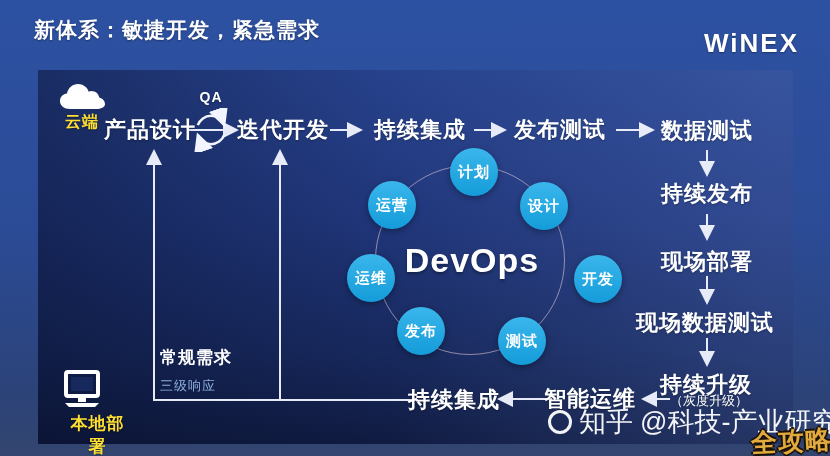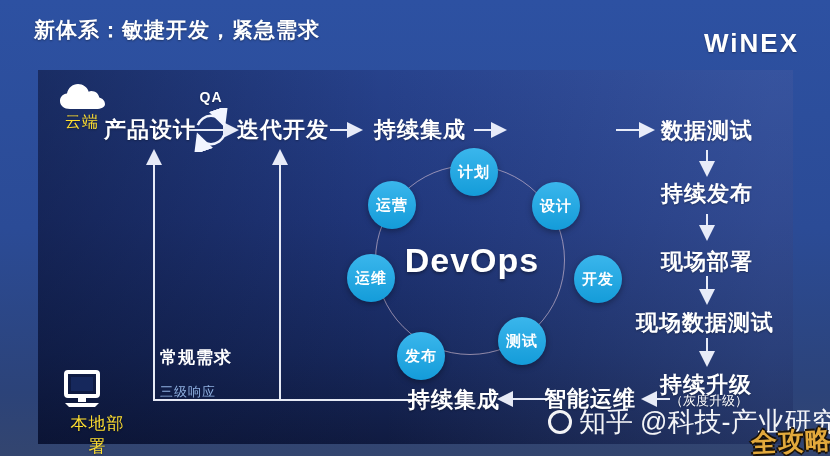--- a/index.html
+++ b/index.html
@@ -27,42 +27,42 @@
   }
   .connectors{position:absolute;left:0;top:0;}
   .lbl{
     position:absolute;transform:translate(-50%,-50%);
     color:#fff;font-weight:bold;font-size:22px;white-space:nowrap;letter-spacing:1px;
     text-shadow:0 1px 2px rgba(0,0,0,.3);
   }
   .lbl.small{font-size:13px;font-weight:normal;letter-spacing:0;}
   .lbl.qa{font-size:14px;font-weight:bold;}
   .zone{
-    position:absolute;color:#ffdf30;font-weight:normal;font-size:16px;
+    position:absolute;color:#ffdf30;font-weight:bold;font-size:16px;
     text-align:center;letter-spacing:1px;text-shadow:0 1px 2px rgba(0,0,0,.4);
   }
   .ring{
     position:absolute;left:337px;top:95px;width:190px;height:190px;
     border:1.5px solid rgba(242,214,224,.55);border-radius:50%;
   }
   .devops-center{
     position:absolute;left:434px;top:190px;transform:translate(-50%,-50%);
     color:#fff;font-size:34px;font-weight:bold;letter-spacing:1px;
     text-shadow:0 2px 3px rgba(0,0,0,.35);
   }
   .node{
     position:absolute;width:48px;height:48px;border-radius:50%;
     background:linear-gradient(180deg,#3ab6ec 0%,#149cd9 100%);
     color:#fff;font-size:15px;font-weight:bold;
     display:flex;align-items:center;justify-content:center;
     box-shadow:0 2px 6px rgba(0,0,0,.35);letter-spacing:1px;
   }
   .req{position:absolute;white-space:nowrap;}
   .req .t{color:#fff;font-size:17px;font-weight:bold;letter-spacing:1px;}
-  .req .s{color:#8fb0e0;font-size:13px;margin-top:14px;letter-spacing:1px;}
+  .req .s{color:#8fb0e0;font-size:13px;margin-top:8px;letter-spacing:1px;}
   .icon-wrap{position:absolute;}
   .watermark{
     position:absolute;left:548px;top:404px;display:flex;align-items:center;gap:7px;
     color:rgba(255,255,255,.95);font-size:27px;white-space:nowrap;
   }
   .zh-circle{
     display:inline-block;width:24px;height:24px;border:3px solid rgba(255,255,255,.95);
     border-radius:50%;
   }
   .badge{
@@ -117,35 +117,36 @@
         <g stroke="#f2f5ff" stroke-width="2.5" fill="none">
           <path d="M 8.8,17.2 A 14,14 0 0 1 35.2,17.2" marker-end="url(#arw)"></path>
           <path d="M 35.2,26.8 A 14,14 0 0 1 8.8,26.8" marker-end="url(#arw)"></path>
         </g>
       </svg>
     </div>
 
     <div class="lbl" style="left:112px;top:60px;">产品设计</div>
     <div class="lbl" style="left:245px;top:60px;">迭代开发</div>
     <div class="lbl" style="left:382px;top:60px;">持续集成</div>
+    <div class="lbl" style="left:522px;top:60px;">发布测试</div>
 
     <div class="lbl" style="left:669px;top:61px;">数据测试</div>
     <div class="lbl" style="left:669px;top:124px;">持续发布</div>
     <div class="lbl" style="left:669px;top:192px;">现场部署</div>
     <div class="lbl" style="left:667px;top:253px;">现场数据测试</div>
     <div class="lbl" style="left:668px;top:315px;">持续升级</div>
     <div class="lbl small" style="left:671px;top:331px;">（灰度升级）</div>
 
     <div class="ring"></div>
     <div class="devops-center">DevOps</div>
     <div class="node" style="left:412px;top:78px;">计划</div>
-    <div class="node" style="left:494px;top:112px;">设计</div>
+    <div class="node" style="left:482px;top:112px;">设计</div>
     <div class="node" style="left:536px;top:185px;">开发</div>
     <div class="node" style="left:460px;top:247px;">测试</div>
-    <div class="node" style="left:359px;top:262px;">发布</div>
+    <div class="node" style="left:359px;top:237px;">发布</div>
     <div class="node" style="left:309px;top:184px;">运维</div>
     <div class="node" style="left:330px;top:111px;">运营</div>
 
     <div class="req" style="left:122px;top:276px;">
       <div class="t">常规需求</div>
       <div class="s">三级响应</div>
     </div>
 
     <div class="lbl" style="left:416px;top:330px;">持续集成</div>
     <div class="lbl" style="left:552px;top:329px;">智能运维</div>

